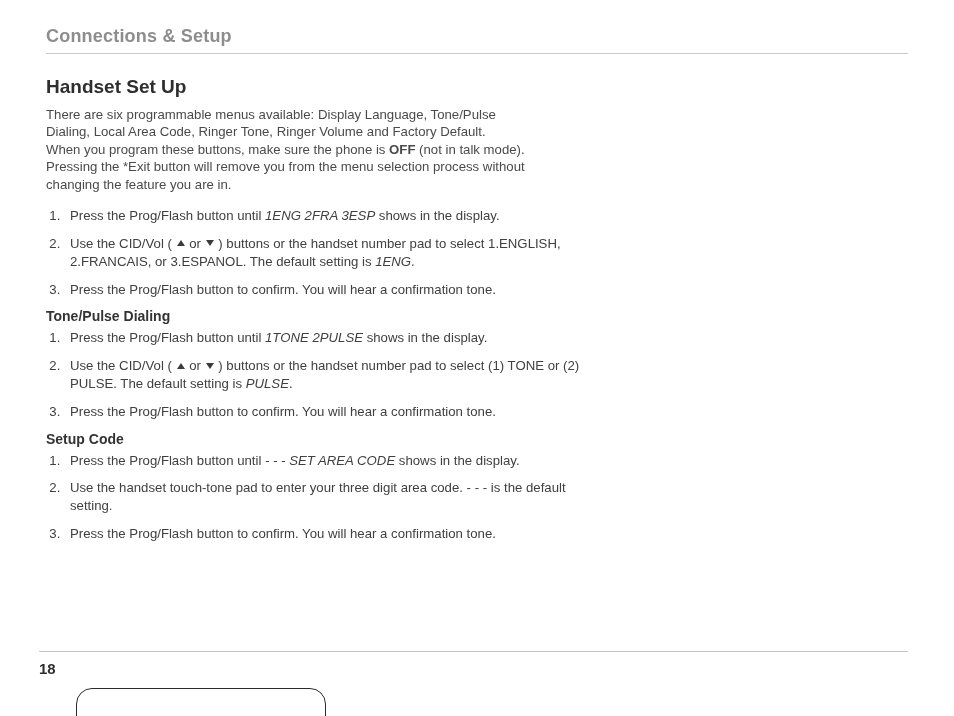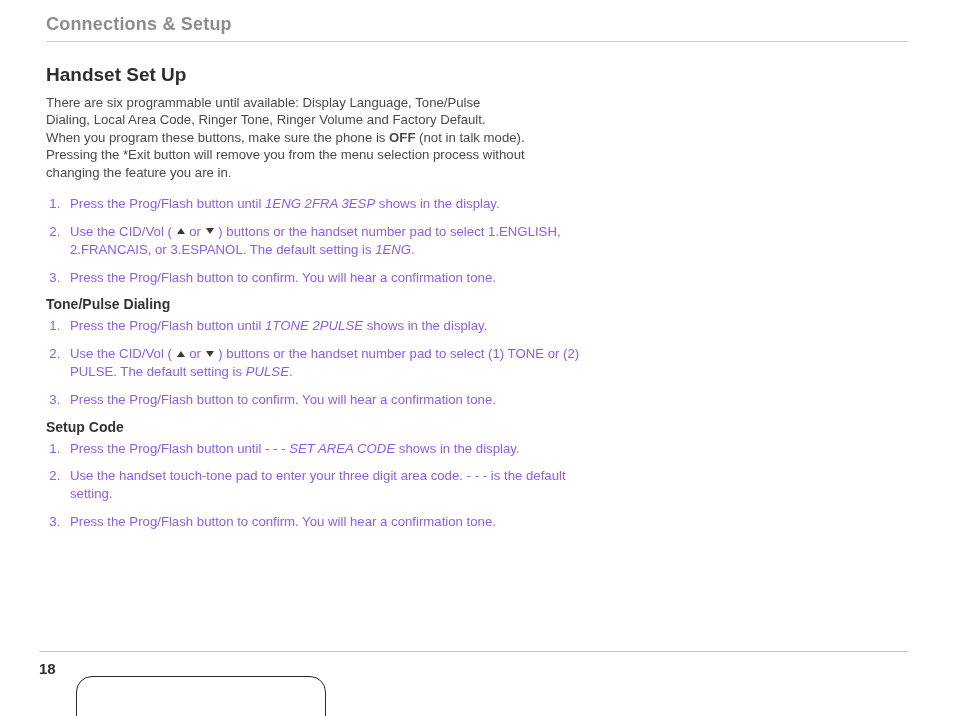--- a/index.html
+++ b/index.html
@@ -9,21 +9,21 @@
     height: 716px;
     background: #ffffff;
     font-family: "Helvetica Neue", Helvetica, Arial, sans-serif;
     color: #3b3b3b;
   }
   .page {
     position: relative;
     box-sizing: border-box;
     width: 954px;
     height: 716px;
-    padding: 14px 46px 0 46px;
+    padding: 26px 46px 0 46px;
   }
   .breadcrumb {
     font-size: 18px;
     font-weight: 600;
     color: #8d8d8d;
     letter-spacing: 0.2px;
     padding-bottom: 6px;
     border-bottom: 1px solid #c9c9c9;
     margin-bottom: 22px;
   }
@@ -59,21 +59,21 @@
   h2.sub {
     margin: 10px 0 5px 0;
     font-size: 14px;
     font-weight: 700;
     color: #333;
   }
   ol.steps {
     margin: 0 0 8px 0;
     padding-left: 18px;
     font-size: 13.2px;
-    color: #8b5cf6;
+    color: #404040;
     line-height: 1.35;
   }
   ol.steps li {
     margin: 4px 0 10px 0;
     padding-left: 6px;
   }
   .ital { font-style: italic; }
   .arrow {
     display: inline-block;
     vertical-align: middle;
@@ -135,21 +135,21 @@
 <div class="page">
 
   <div class="breadcrumb">Connections &amp; Setup</div>
 
   <div class="content">
     <div class="left">
 
       <h1 class="title">Handset Set Up</h1>
 
       <p class="intro">
-        <span>There are six programmable until available: Display Language, Tone/Pulse</span><br>
+        <span>There are six programmable menus available: Display Language, Tone/Pulse</span><br>
         <span>Dialing, Local Area Code, Ringer Tone, Ringer Volume and Factory Default.</span><br>
         <span>When you program these buttons, make sure the phone is </span><span class="bold">OFF</span><span> (not in talk mode).</span><br>
         <span>Pressing the *Exit button will remove you from the menu selection process without</span><br>
         <span>changing the feature you are in.</span>
       </p>
 
       <ol class="steps">
         <li>
           <span>Press the Prog/Flash button until </span><span class="ital">1ENG 2FRA 3ESP</span><span> shows in the display.</span>
         </li>

